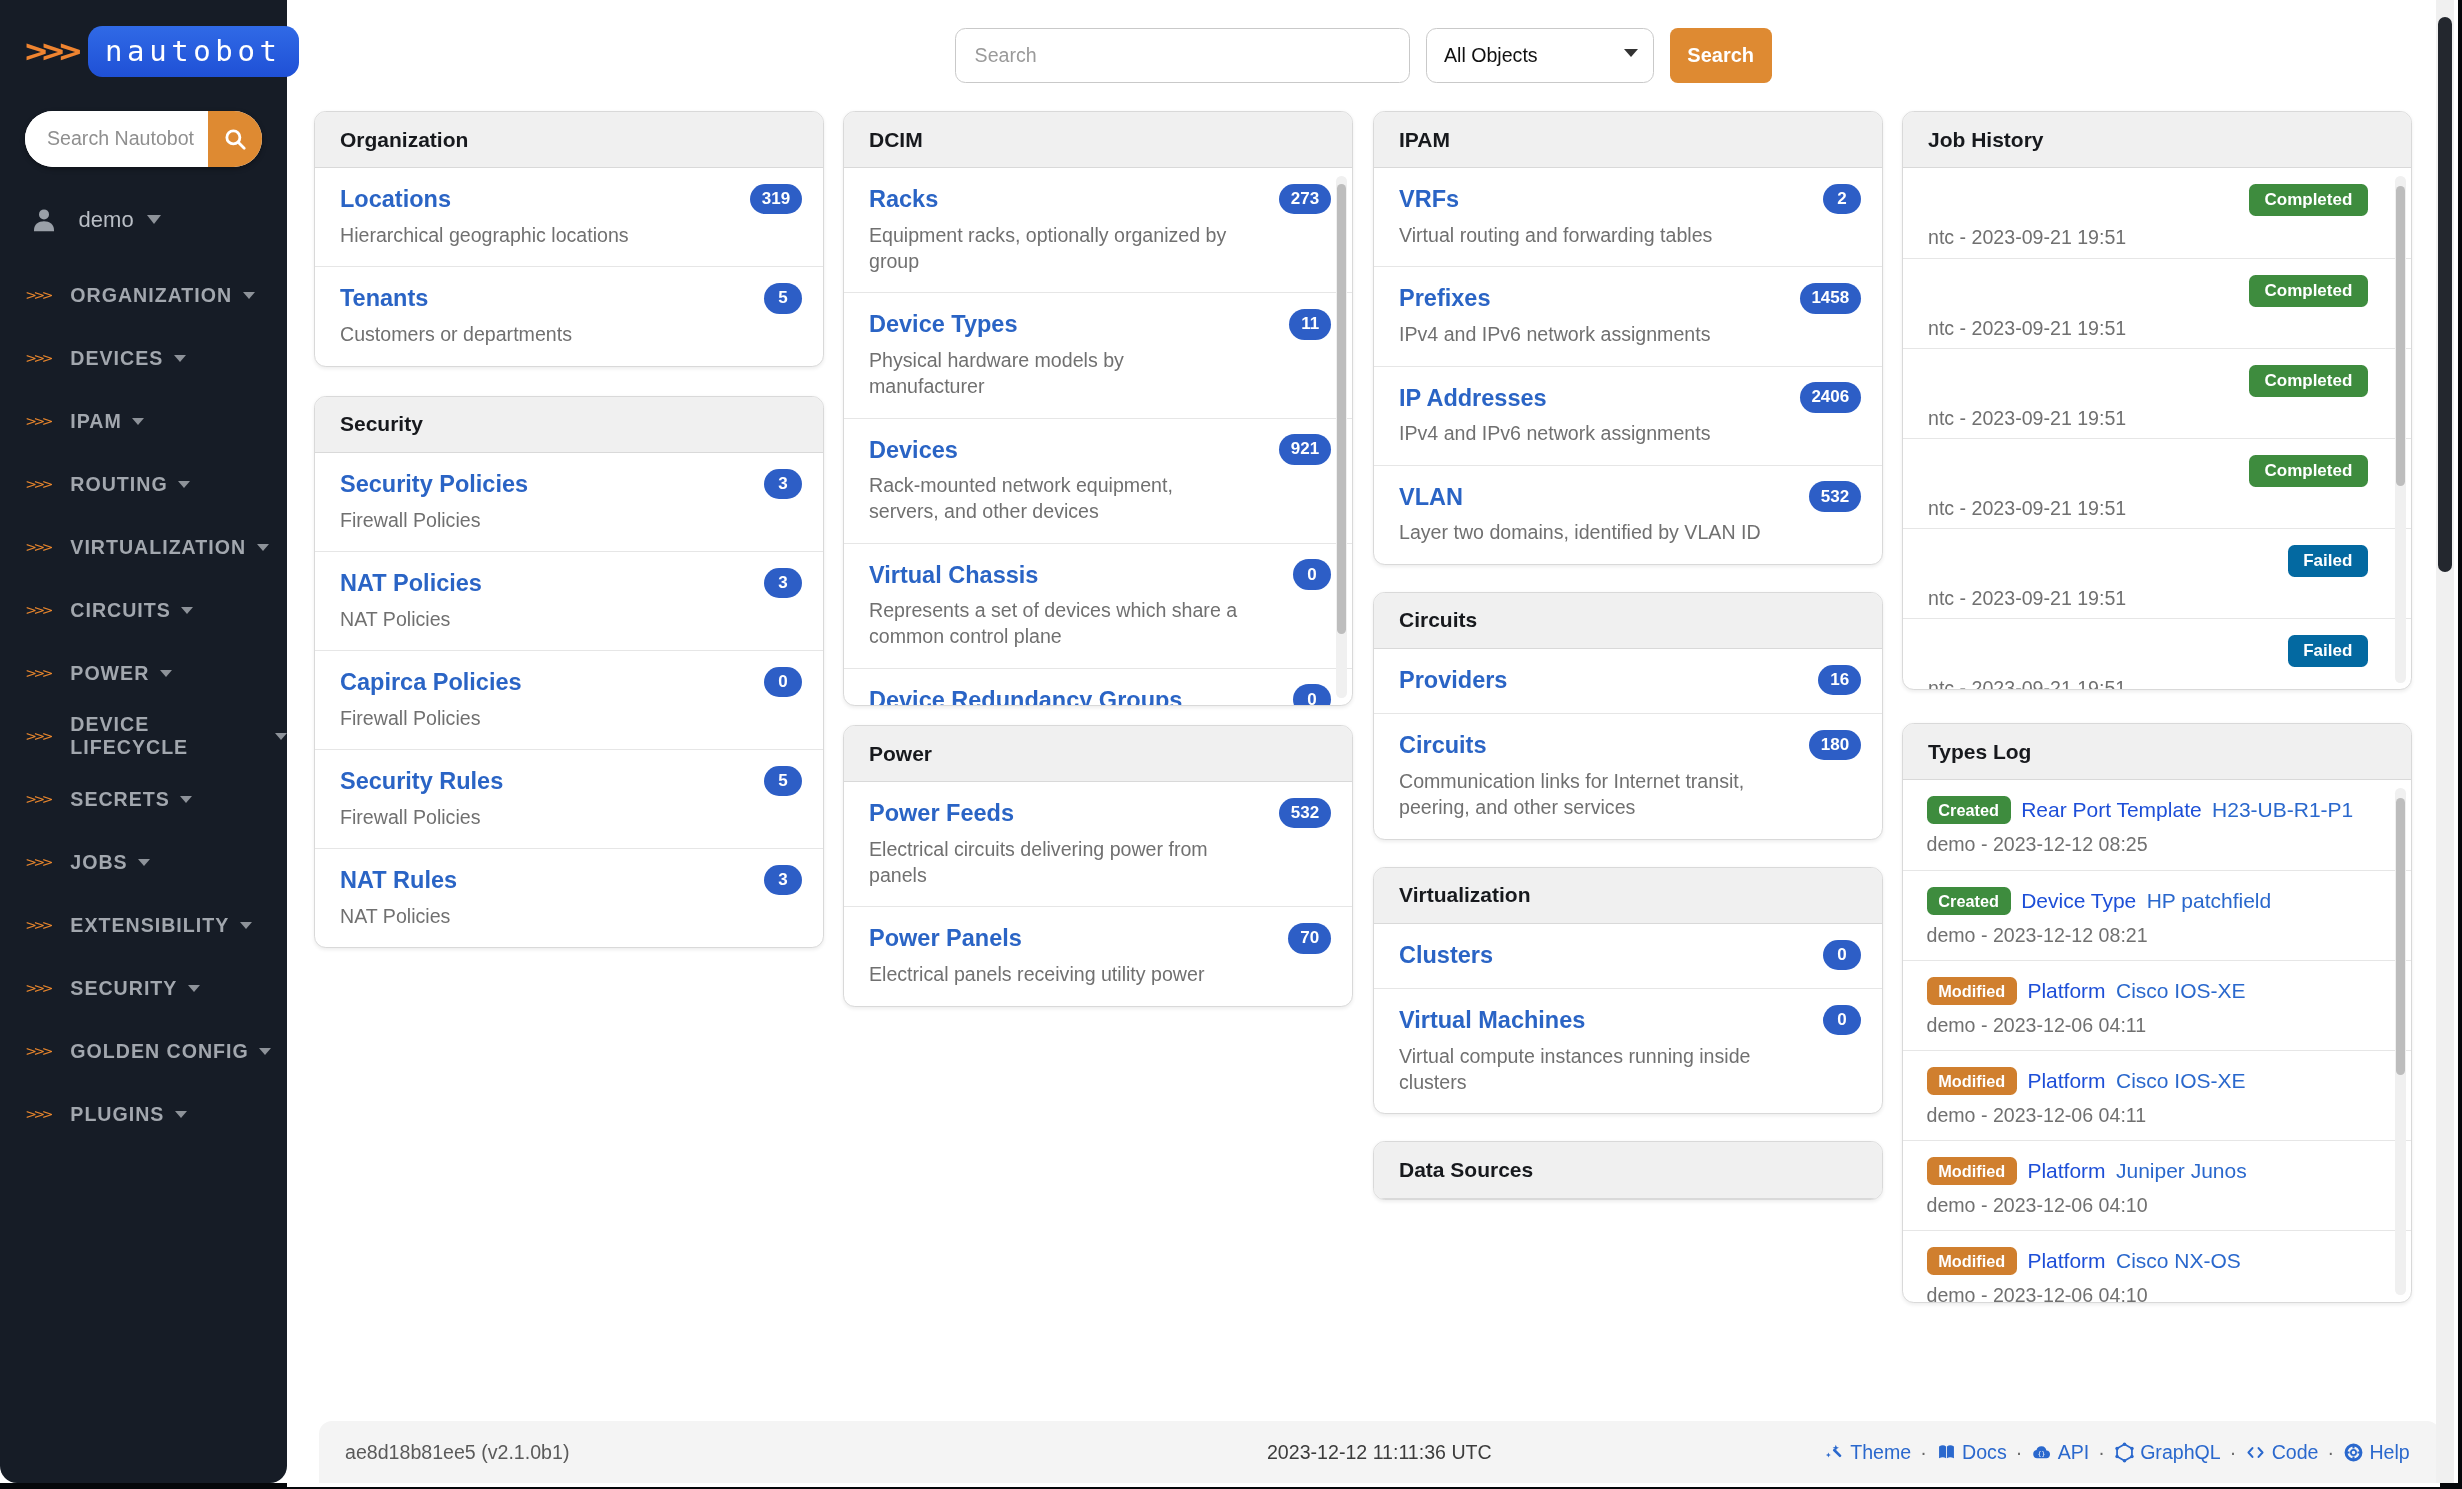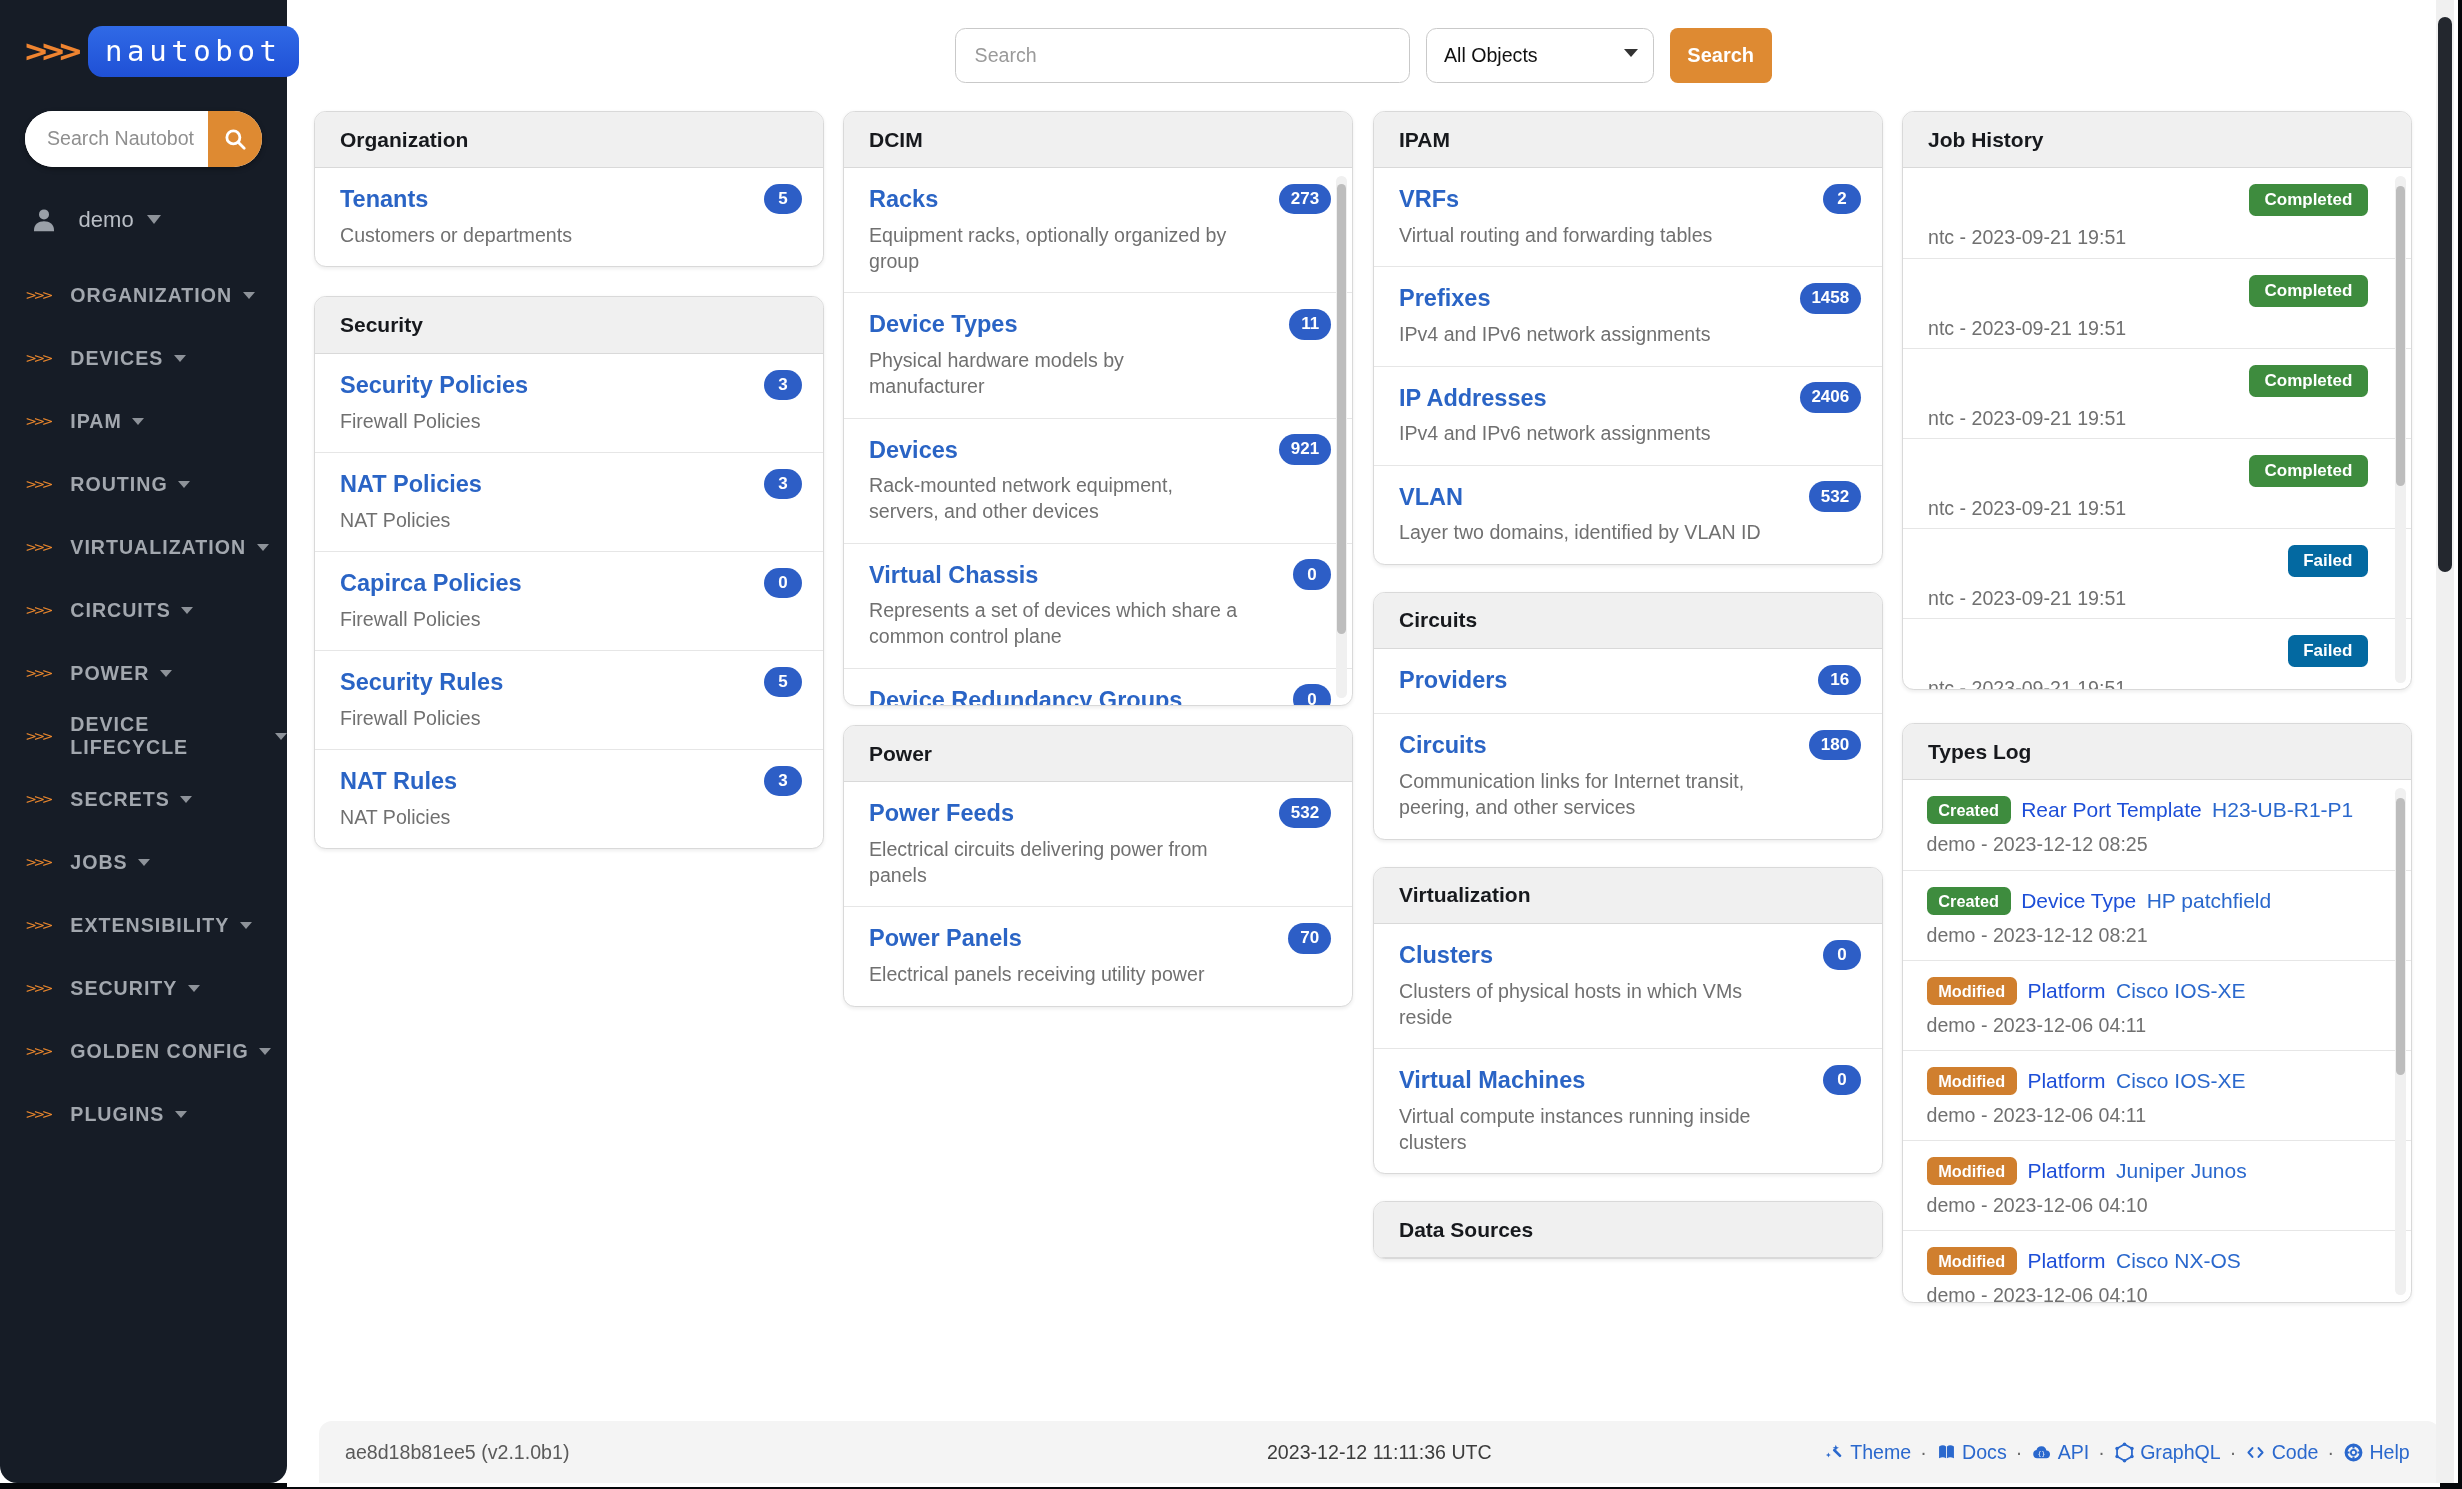--- a/index.html
+++ b/index.html
@@ -227,20 +227,21 @@
           <option>All Objects</option>
         </select>
         <span class="select-caret"></span>
       </div>
       <button class="search-btn">Search</button>
     </div>
 
     <div class="col" id="col1">
         <div class="card" data-card="organization">
           <div class="card-header">Organization</div>
+          <div class="item"><a class="item-title">Locations</a><span class="badge-count">319</span><div class="item-desc">Hierarchical geographic locations</div></div>
           <div class="item"><a class="item-title">Tenants</a><span class="badge-count">5</span><div class="item-desc">Customers or departments</div></div>
         </div>
         <div class="card" data-card="security">
           <div class="card-header">Security</div>
           <div class="item"><a class="item-title">Security Policies</a><span class="badge-count">3</span><div class="item-desc">Firewall Policies</div></div>
           <div class="item"><a class="item-title">NAT Policies</a><span class="badge-count">3</span><div class="item-desc">NAT Policies</div></div>
           <div class="item"><a class="item-title">Capirca Policies</a><span class="badge-count">0</span><div class="item-desc">Firewall Policies</div></div>
           <div class="item"><a class="item-title">Security Rules</a><span class="badge-count">5</span><div class="item-desc">Firewall Policies</div></div>
           <div class="item"><a class="item-title">NAT Rules</a><span class="badge-count">3</span><div class="item-desc">NAT Policies</div></div>
         </div>
@@ -271,21 +272,21 @@
           <div class="item"><a class="item-title">IP Addresses</a><span class="badge-count">2406</span><div class="item-desc">IPv4 and IPv6 network assignments</div></div>
           <div class="item"><a class="item-title">VLAN</a><span class="badge-count">532</span><div class="item-desc">Layer two domains, identified by VLAN ID</div></div>
         </div>
         <div class="card" data-card="circuits">
           <div class="card-header">Circuits</div>
           <div class="item"><a class="item-title">Providers</a><span class="badge-count">16</span></div>
           <div class="item"><a class="item-title">Circuits</a><span class="badge-count">180</span><div class="item-desc">Communication links for Internet transit, peering, and other services</div></div>
         </div>
         <div class="card" data-card="virtualization">
           <div class="card-header">Virtualization</div>
-          <div class="item"><a class="item-title">Clusters</a><span class="badge-count">0</span><div class="item-desc">Clusters of physical hosts in which VMs reside</div></div>
+          <div class="item"><a class="item-title">Clusters</a><span class="badge-count">0</span></div>
           <div class="item"><a class="item-title">Virtual Machines</a><span class="badge-count">0</span><div class="item-desc">Virtual compute instances running inside clusters</div></div>
         </div>
         <div class="card" data-card="data-sources">
           <div class="card-header">Data Sources</div>
         </div>
       </div>
 
     <div class="col" id="col4">
       <div class="card" data-card="job-history">
         <div class="card-header">Job History</div>

